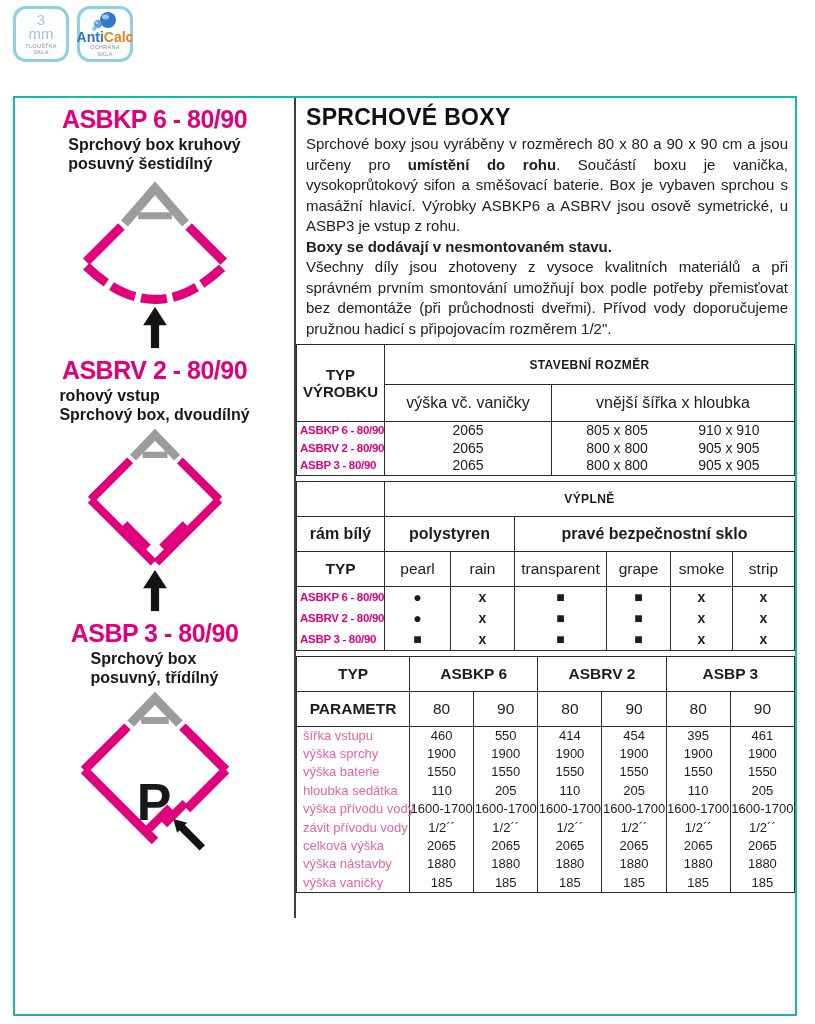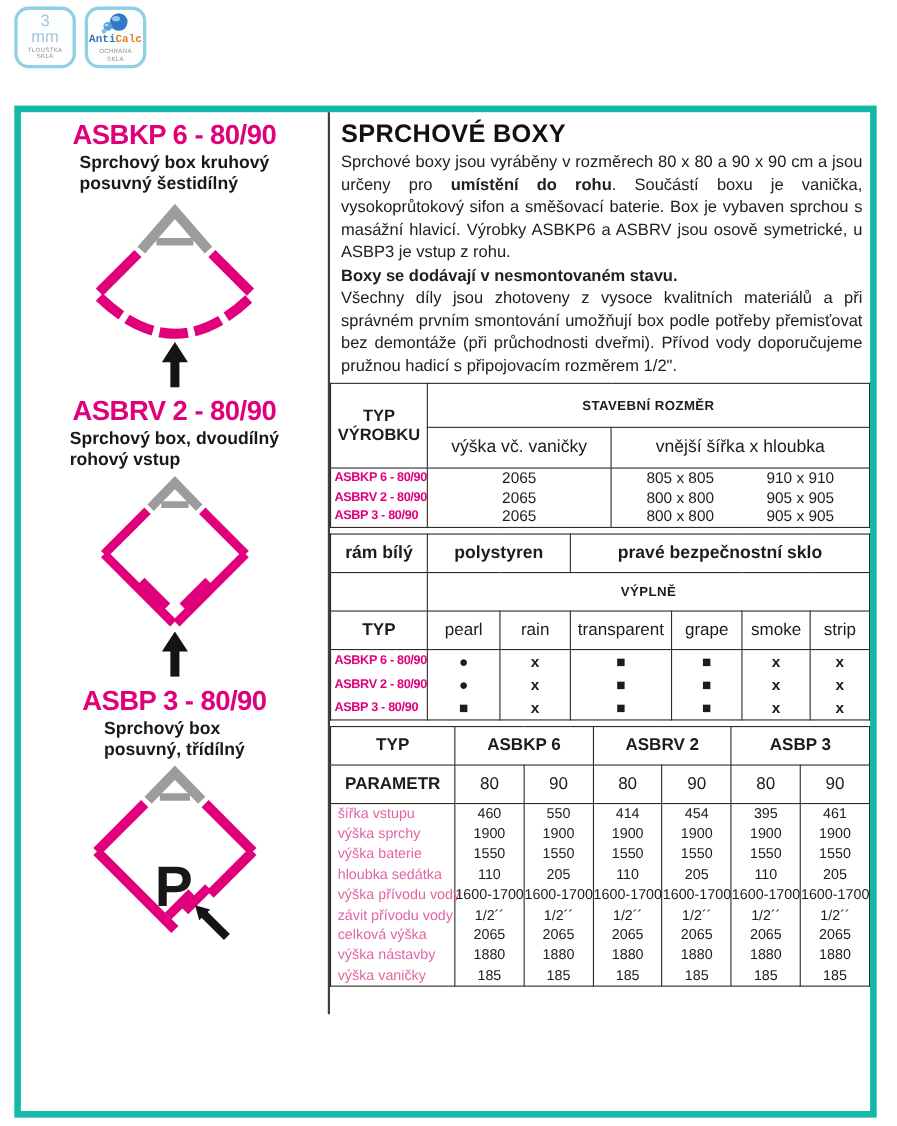--- a/index.html
+++ b/index.html
@@ -10,27 +10,27 @@
   }
   
   .badges{position:absolute;left:13px;top:6px;display:flex;gap:8px;}
   .badge{
     width:50px;height:50px;border:3px solid #8fd0e2;border-radius:13px;
     display:flex;flex-direction:column;align-items:center;justify-content:center;
     background:#fdfeff;
   }
   .badge .b-big{font-size:15px;line-height:14px;color:#a3c6d6;text-align:center;}
   .badge .b-tiny{font-size:5.5px;line-height:6.5px;color:#8f8f8f;letter-spacing:.3px;text-align:center;margin-top:2px;}
-  .brand{font-size:10px;font-weight:bold;line-height:10px;margin-top:1px;font-family:Liberation Mono, monospace;}
+  .brand{font-size:14px;font-weight:bold;line-height:10px;margin-top:1px;}
   .brand .b-blue{color:#3076b6;}
   .brand .b-orange{color:#e4831f;}
   
   .main-box{
     position:absolute;left:13px;top:96px;width:784px;height:920px;
-    border:6px solid #14b8a6;display:flex;background:#fff;box-sizing:border-box;
+    border:2px solid #14b8a6;display:flex;background:#fff;box-sizing:border-box;
   }
   .left-col{
     width:281px;flex:none;height:820px;border-right:2px solid #3f3f3f;
     display:flex;flex-direction:column;align-items:center;box-sizing:border-box;
   }
   .right-col{flex:1;min-width:0;}
   
   .prod-code{margin-top:7px;font-size:25px;font-weight:bold;color:#e0007c;letter-spacing:-.5px;white-space:nowrap;}
   .prod-sub{margin-top:1px;font-weight:bold;font-size:16px;line-height:19px;text-align:left;color:#181818;}
   .dia{margin-top:3px;display:block;}
@@ -113,22 +113,22 @@
       <line x1="154" y1="66" x2="200" y2="112" stroke="#e0007c" stroke-width="12"></line>
       <path d="M 20 118 Q 110 205 200 118" fill="none" stroke="#e0007c" stroke-width="12" stroke-dasharray="34 8"></path>
     </svg>
     <svg class="arrow-up" width="28" height="42" viewBox="0 0 30 46">
       <polygon points="15,0 2,20 28,20" fill="#141414"></polygon>
       <rect x="10.5" y="18" width="9" height="27" fill="#141414"></rect>
     </svg>
 
     <div class="prod-code">ASBRV 2 - 80/90</div>
     <div class="prod-sub">
+      <div>rohový vstup</div>
       <div>Sprchový box, dvoudílný</div>
-      <div>rohový vstup</div>
     </div>
     <svg class="dia" width="152" height="142" viewBox="0 0 220 205">
       <polyline points="78,44 110,11 142,44" fill="none" stroke="#9c9c9c" stroke-width="12"></polyline>
       <line x1="92" y1="40" x2="128" y2="40" stroke="#9c9c9c" stroke-width="9"></line>
       <line x1="74" y1="48" x2="17" y2="105" stroke="#e0007c" stroke-width="12"></line>
       <line x1="146" y1="48" x2="203" y2="105" stroke="#e0007c" stroke-width="12"></line>
       <line x1="17" y1="105" x2="108" y2="196" stroke="#e0007c" stroke-width="12"></line>
       <line x1="203" y1="105" x2="112" y2="196" stroke="#e0007c" stroke-width="12"></line>
       <line x1="66" y1="140" x2="100" y2="174" stroke="#e0007c" stroke-width="11"></line>
       <line x1="154" y1="140" x2="120" y2="174" stroke="#e0007c" stroke-width="11"></line>
@@ -220,28 +220,28 @@
       <colgroup>
           <col style="width:88px">
           <col style="width:66px">
           <col style="width:64px">
           <col style="width:92px">
           <col style="width:64px">
           <col style="width:62px">
           <col>
         </colgroup>
       <tbody>
-          <tr class="r grp bold">
+          <tr class="r">
+        <td></td>
+        <td colspan="6" class="mag hdr">VÝPLNĚ</td>
+      </tr>
+      <tr class="r grp bold">
         <td>rám bílý</td>
         <td colspan="2">polystyren</td>
         <td colspan="4">pravé bezpečnostní sklo</td>
-      </tr>
-      <tr class="r">
-        <td></td>
-        <td colspan="6" class="mag hdr">VÝPLNĚ</td>
       </tr>
       <tr class="r cols">
         <td class="bold">TYP</td>
         <td>pearl</td>
         <td>rain</td>
         <td>transparent</td>
         <td>grape</td>
         <td>smoke</td>
         <td>strip</td>
       </tr>

